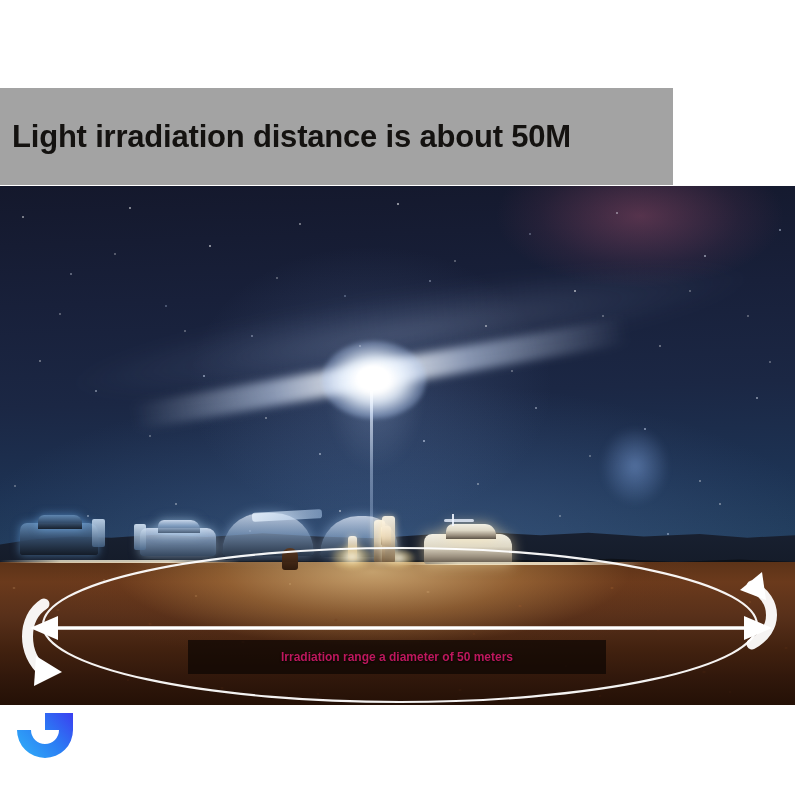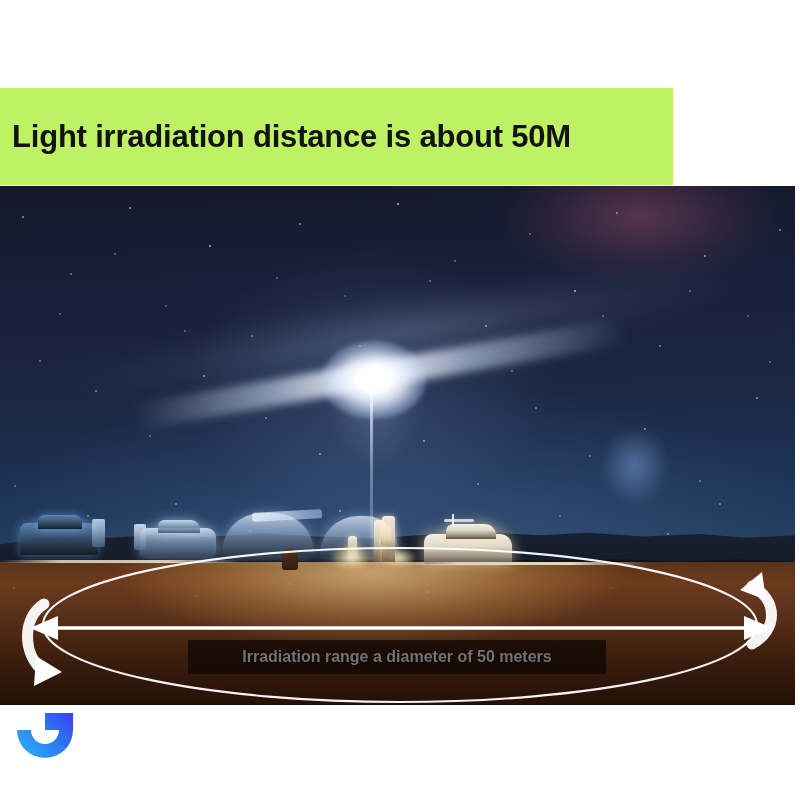--- a/index.html
+++ b/index.html
@@ -15,21 +15,21 @@
     font-family: "Liberation Sans", sans-serif;
   }
 
   
   .header-banner {
     position: absolute;
     left: 0;
     top: 88px;
     width: 673px;
     height: 97px;
-    background: #bef264;
+    background: #a3a3a3;
     display: flex;
     align-items: center;
     box-sizing: border-box;
     padding-left: 12px;
     z-index: 5;
   }
   .header-title {
     font-size: 31px;
     font-weight: bold;
     color: #141210;
@@ -287,22 +287,22 @@
     left: 188px;
     top: 454px;
     width: 418px;
     height: 34px;
     background: rgba(12,6,3,0.72);
     display: flex;
     align-items: center;
     justify-content: center;
   }
   .caption-text {
-    color: #737373;
-    font-size: 16px;
+    color: #be185d;
+    font-size: 12px;
     font-weight: bold;
     white-space: nowrap;
     text-shadow: 0 1px 2px rgba(0,0,0,0.9);
   }
 
   
   .logo {
     position: absolute;
     left: 12px;
     top: 708px;

